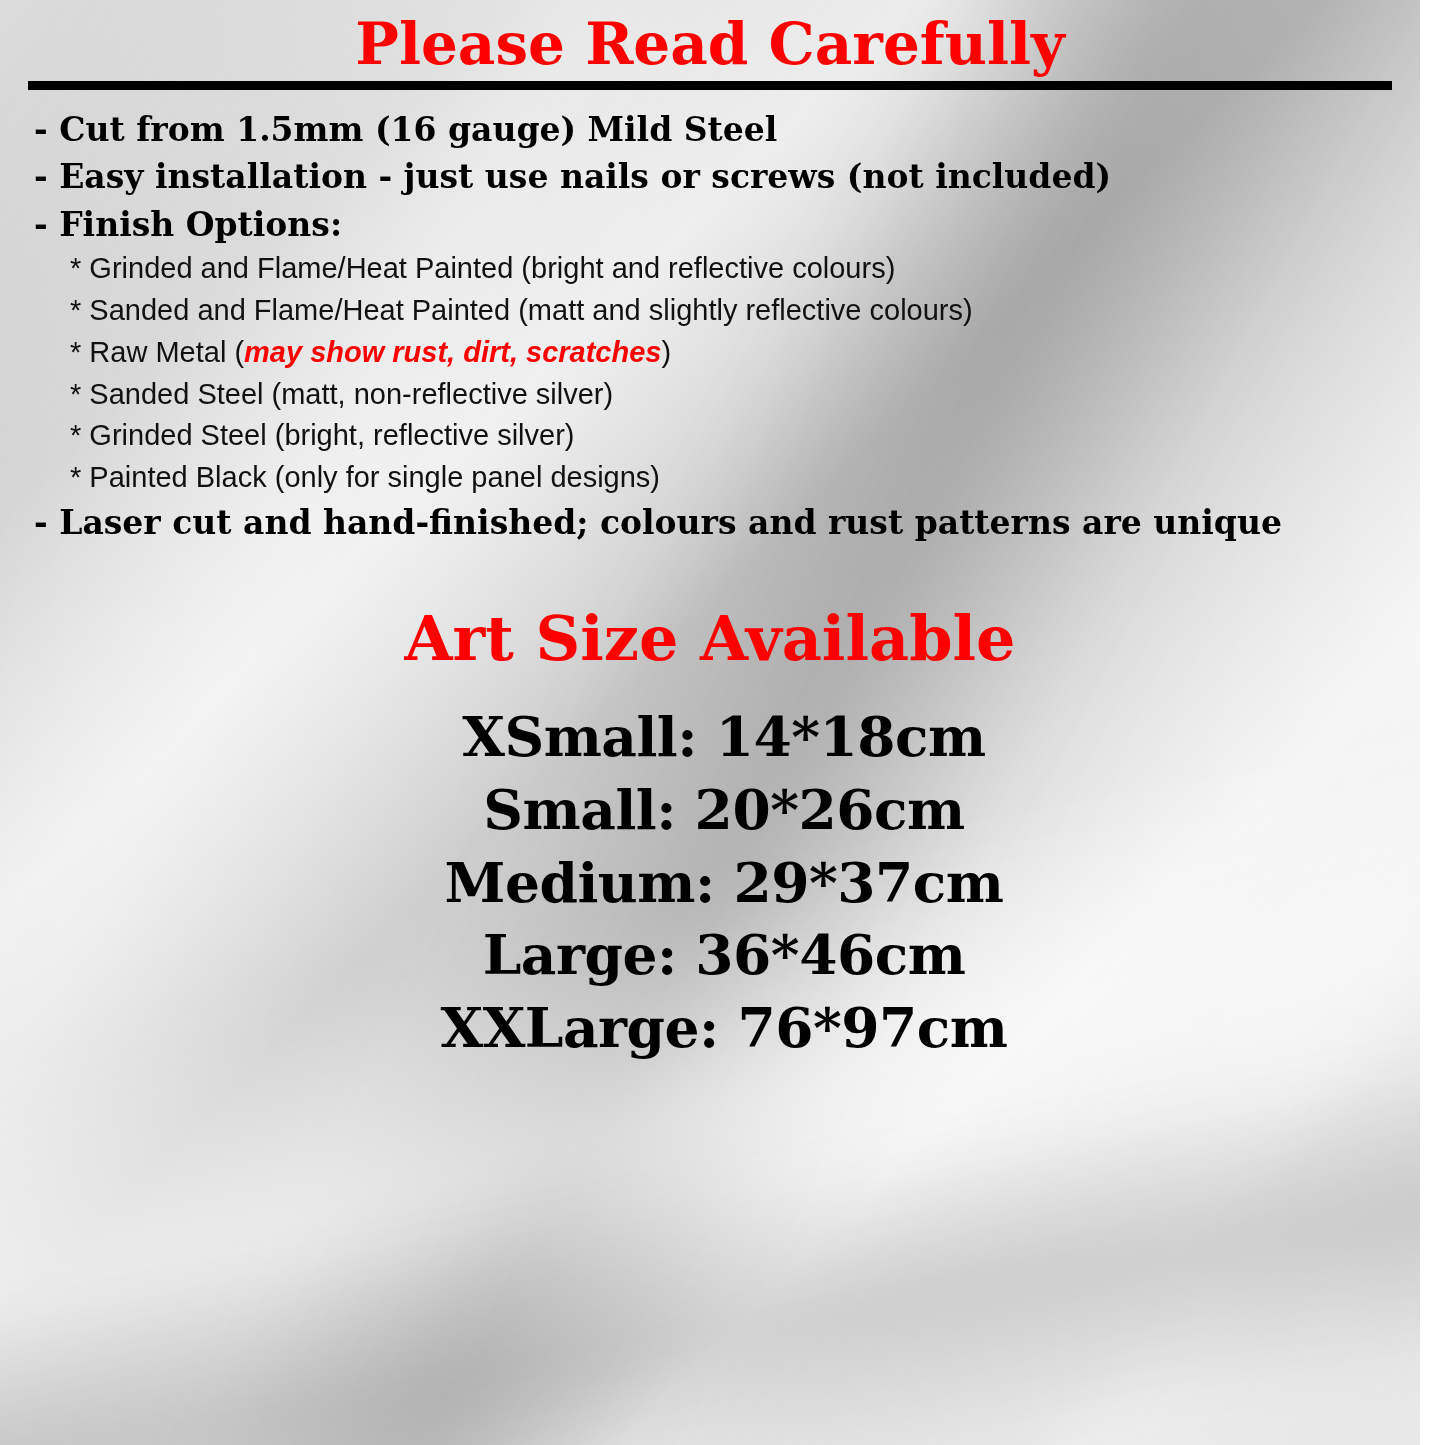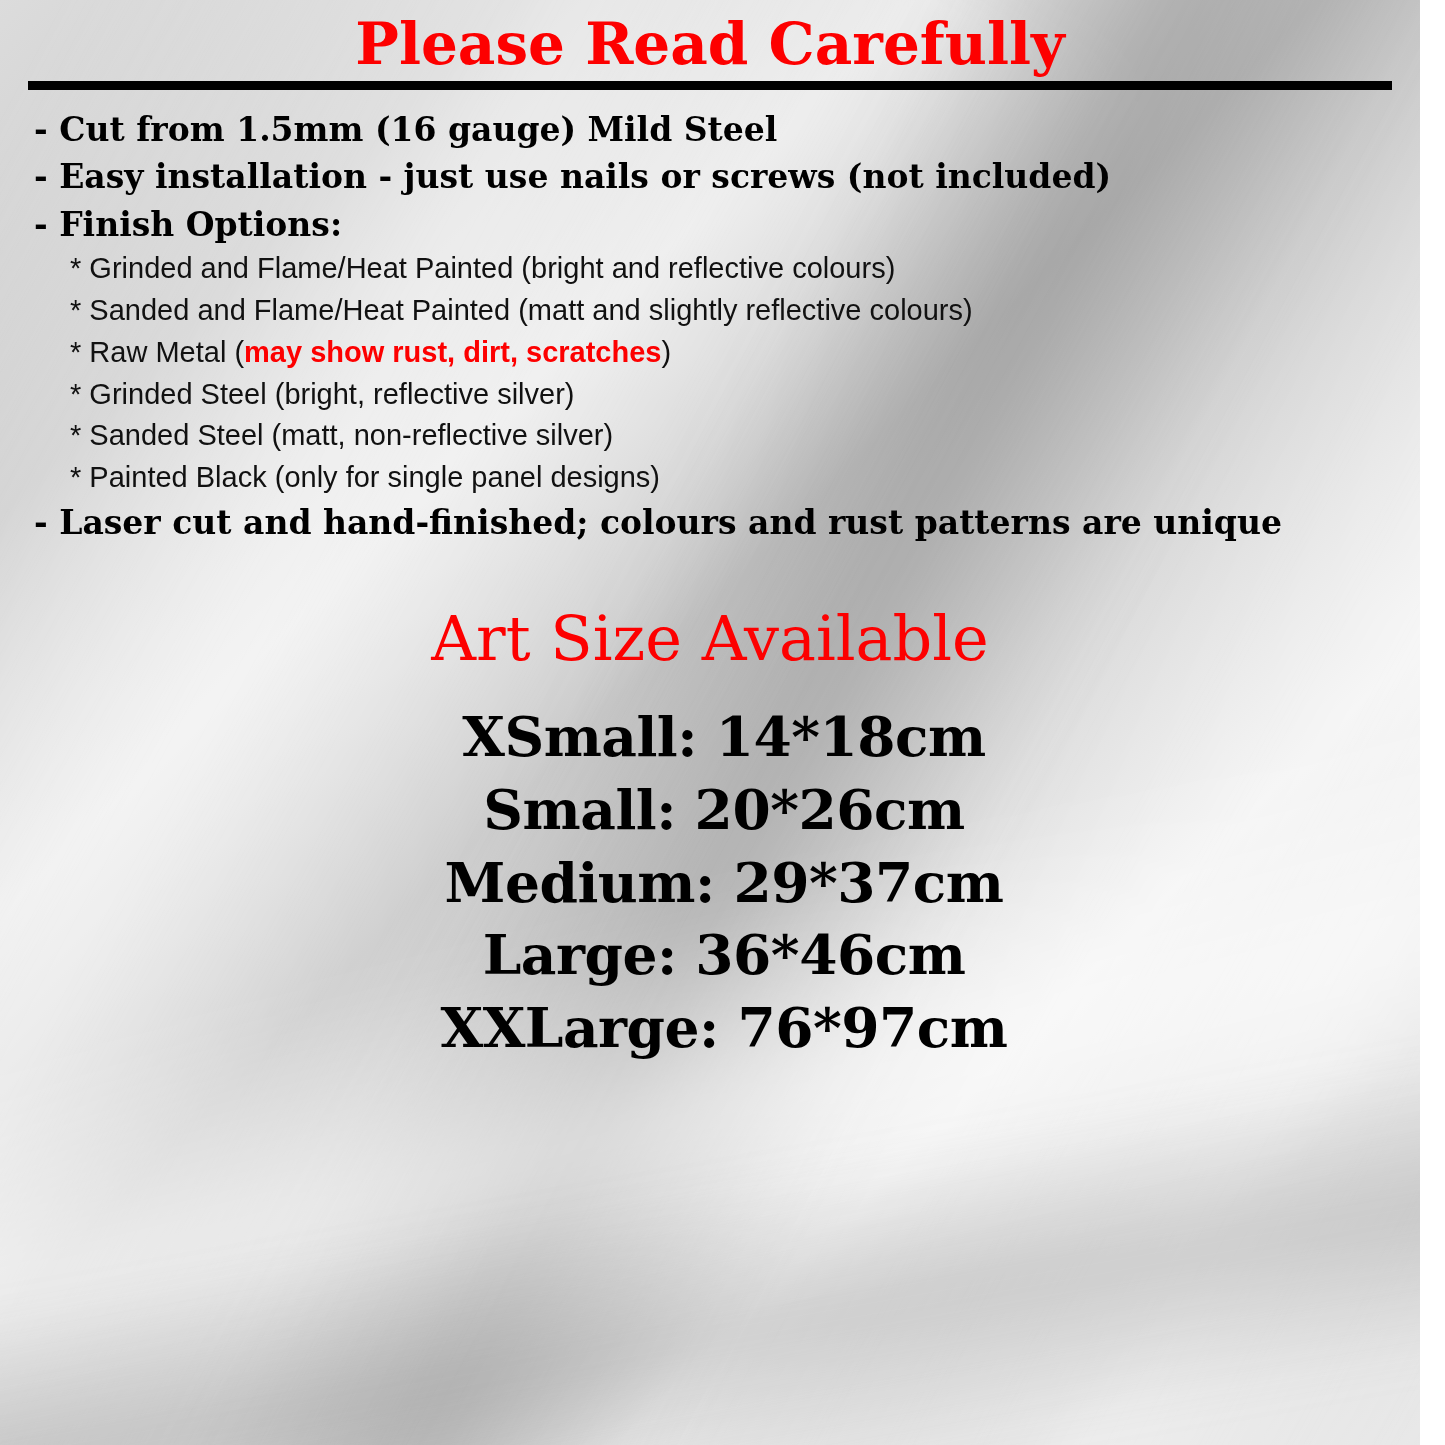--- a/index.html
+++ b/index.html
@@ -96,26 +96,27 @@
     font-size: 29px;
     color: #111;
     line-height: 1.44;
     padding-left: 36px;
     white-space: nowrap;
   }
   .red {
     color: #fd0000;
     font-weight: bold;
     font-family: "Liberation Sans", sans-serif;
+    font-style: italic;
   }
   .subtitle {
     text-align: center;
     color: #fd0000;
     font-family: "DejaVu Serif", serif;
-    font-weight: normal;
+    font-weight: bold;
     font-size: 62px;
     margin: 56px 0 26px 0;
   }
   .sizes {
     text-align: center;
   }
   .size-line {
     font-family: "DejaVu Serif", serif;
     font-weight: bold;
     font-size: 55px;
@@ -141,22 +142,22 @@
     <div class="rule"></div>
 
     <div class="bullets">
       <div class="b-line">- Cut from 1.5mm (16 gauge) Mild Steel</div>
       <div class="b-line">- Easy installation - just use nails or screws (not included)</div>
       <div class="b-line">- Finish Options:</div>
 
       <div class="sub-line">* Grinded and Flame/Heat Painted (bright and reflective colours)</div>
       <div class="sub-line">* Sanded and Flame/Heat Painted (matt and slightly reflective colours)</div>
       <div class="sub-line"><span>* Raw Metal (</span><span class="red">may show rust, dirt, scratches</span><span>)</span></div>
+      <div class="sub-line">* Sanded Steel (matt, non-reflective silver)</div>
       <div class="sub-line">* Grinded Steel (bright, reflective silver)</div>
-      <div class="sub-line">* Sanded Steel (matt, non-reflective silver)</div>
       <div class="sub-line">* Painted Black (only for single panel designs)</div>
 
       <div class="b-line">- Laser cut and hand-finished; colours and rust patterns are unique</div>
     </div>
 
     <div class="subtitle">Art Size Available</div>
 
     <div class="sizes">
       <div class="size-line">XSmall: 14*18cm</div>
       <div class="size-line">Small: 20*26cm</div>

